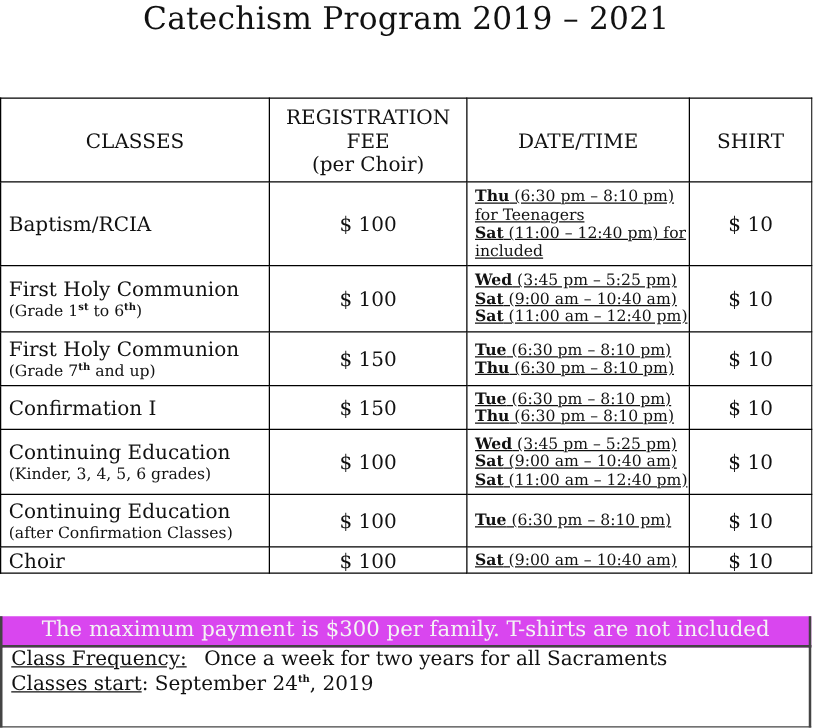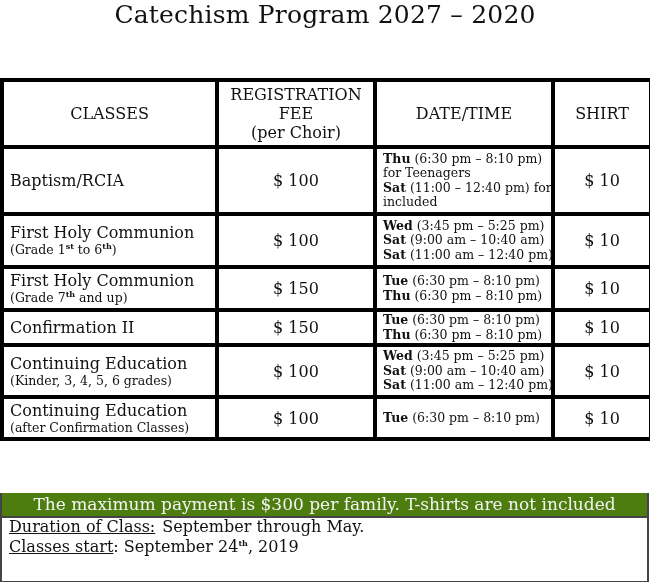--- a/index.html
+++ b/index.html
@@ -2,44 +2,44 @@
 <html><head>
 <meta charset="utf-8">
 <style>
   html, body { margin: 0; padding: 0; background: #ffffff; }
   body { width: 650px; height: 582px; position: relative; overflow: hidden;
          font-family: "DejaVu Serif", "Liberation Serif", serif; color: #111; }
   .title { position: absolute; top: 0; left: 0; width: 650px; text-align: center;
            font-size: 25px; line-height: 30px; letter-spacing: 0.2px; }
   table.main { position: absolute; top: 78px; left: 0; width: 649px; border-collapse: collapse;
                table-layout: fixed; }
-  table.main td, table.main th { border: 4px solid #000000; padding: 0 6px; vertical-align: middle; }
+  table.main td, table.main th { border: 1px solid #000000; padding: 0 6px; vertical-align: middle; }
   th { font-weight: normal; font-size: 16px; line-height: 19px; text-align: center; }
   td.cls { font-size: 16px; line-height: 19px; text-align: left; padding-left: 7px; }
   td.cls .sub { font-size: 12.5px; line-height: 16px; display: block; }
   td.fee, td.shirt { text-align: center; font-size: 16px; border-radius: 25px; }
   td.dt { font-size: 12.5px; line-height: 14.5px; padding-left: 8px; }
   td.dt .day { font-weight: bold; }
-  .dtline { display: block; white-space: nowrap; }
+  .dtline { display: block; white-space: nowrap; text-decoration: underline; }
   sup { font-size: 8px; line-height: 0; font-weight: bold; }
   .banner { position: absolute; top: 493px; left: 0; width: 645px; height: 23px;
-            background: #4d7c0f; color: #f4f4f4; text-align: center; font-size: 17px;
+            background: #d946ef; color: #f4f4f4; text-align: center; font-size: 17px;
             line-height: 23px; border: 2px solid #444; border-top: none; }
   .footer { position: absolute; top: 516px; left: 0; width: 645px; height: 64px;
             border: 2px solid #444; border-top: none; font-size: 16px; line-height: 20px;
             padding-top: 1px; }
   .frow { padding-left: 7px; white-space: nowrap; }
   .flabel { text-decoration: underline; }
   .fval { }
   .fgap { display: inline-block; width: 14px; }
 </style>
 </head>
 <body>
 
-<div class="title">Catechism Program 2027 – 2020</div>
+<div class="title">Catechism Program 2019 – 2021</div>
 
 <table class="main">
   <colgroup>
     <col style="width:215px">
     <col style="width:158px">
     <col style="width:178px">
     <col style="width:98px">
   </colgroup>
   <tbody>
       <tr style="height:67px">
@@ -85,30 +85,30 @@
       <span class="sub"><span>(Grade 7</span><sup>th</sup><span> and up)</span></span>
     </td>
     <td class="fee">$ 150</td>
     <td class="dt">
       <span class="dtline"><span class="day">Tue</span><span> (6:30 pm – 8:10 pm)</span></span>
       <span class="dtline"><span class="day">Thu</span><span> (6:30 pm – 8:10 pm)</span></span>
     </td>
     <td class="shirt">$ 10</td>
   </tr>
 
-
   <tr style="height:35px">
-    <td class="cls">Confirmation II</td>
+    <td class="cls">Confirmation I</td>
     <td class="fee">$ 150</td>
     <td class="dt">
       <span class="dtline"><span class="day">Tue</span><span> (6:30 pm – 8:10 pm)</span></span>
       <span class="dtline"><span class="day">Thu</span><span> (6:30 pm – 8:10 pm)</span></span>
     </td>
     <td class="shirt">$ 10</td>
   </tr>
+
 
   <tr style="height:52px">
     <td class="cls">
       <span>Continuing Education</span>
       <span class="sub">(Kinder, 3, 4, 5, 6 grades)</span>
     </td>
     <td class="fee">$ 100</td>
     <td class="dt">
       <span class="dtline"><span class="day">Wed</span><span> (3:45 pm – 5:25 pm)</span></span>
       <span class="dtline"><span class="day">Sat</span><span> (9:00 am – 10:40 am)</span></span>
@@ -122,25 +122,33 @@
       <span>Continuing Education</span>
       <span class="sub">(after Confirmation Classes)</span>
     </td>
     <td class="fee">$ 100</td>
     <td class="dt">
       <span class="dtline"><span class="day">Tue</span><span> (6:30 pm – 8:10 pm)</span></span>
     </td>
     <td class="shirt">$ 10</td>
   </tr>
 
+  <tr style="height:21px">
+    <td class="cls">Choir</td>
+    <td class="fee">$ 100</td>
+    <td class="dt">
+      <span class="dtline"><span class="day">Sat</span><span> (9:00 am – 10:40 am)</span></span>
+    </td>
+    <td class="shirt">$ 10</td>
+  </tr>
 </tbody>
   </table>
 
 <div class="banner">The maximum payment is $300 per family. T-shirts are not included</div>
 
 <div class="footer">
   <div class="frow">
-    <span class="flabel">Duration of Class:</span><span class="fgap" style="width:7px"></span><span class="fval">September through May.</span>
+    <span class="flabel">Class Frequency:</span><span class="fgap"></span><span class="fval">Once a week for two years for all Sacraments</span>
   </div>
   <div class="frow">
     <span class="flabel">Classes start</span><span><span>: September 24</span><sup>th</sup><span>, 2019</span></span>
   </div>
 </div>
 
 </body></html>

